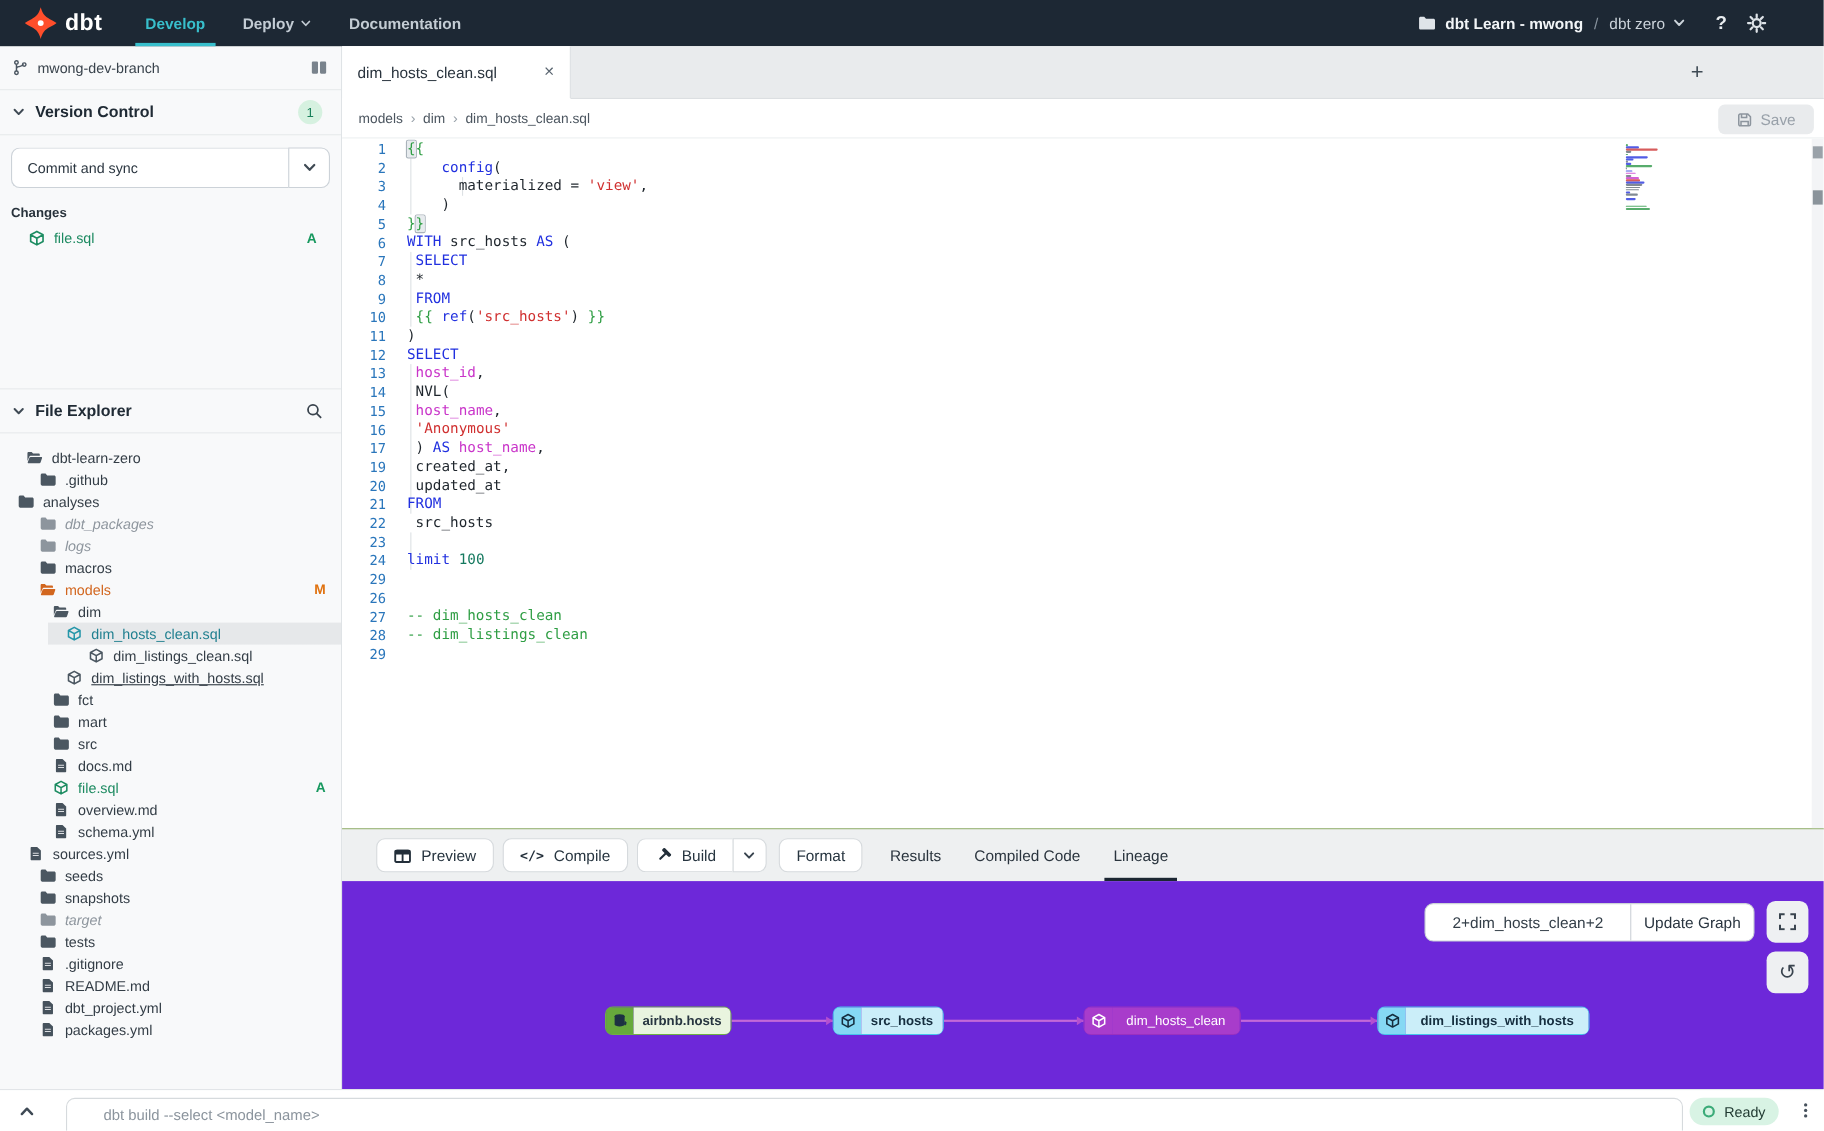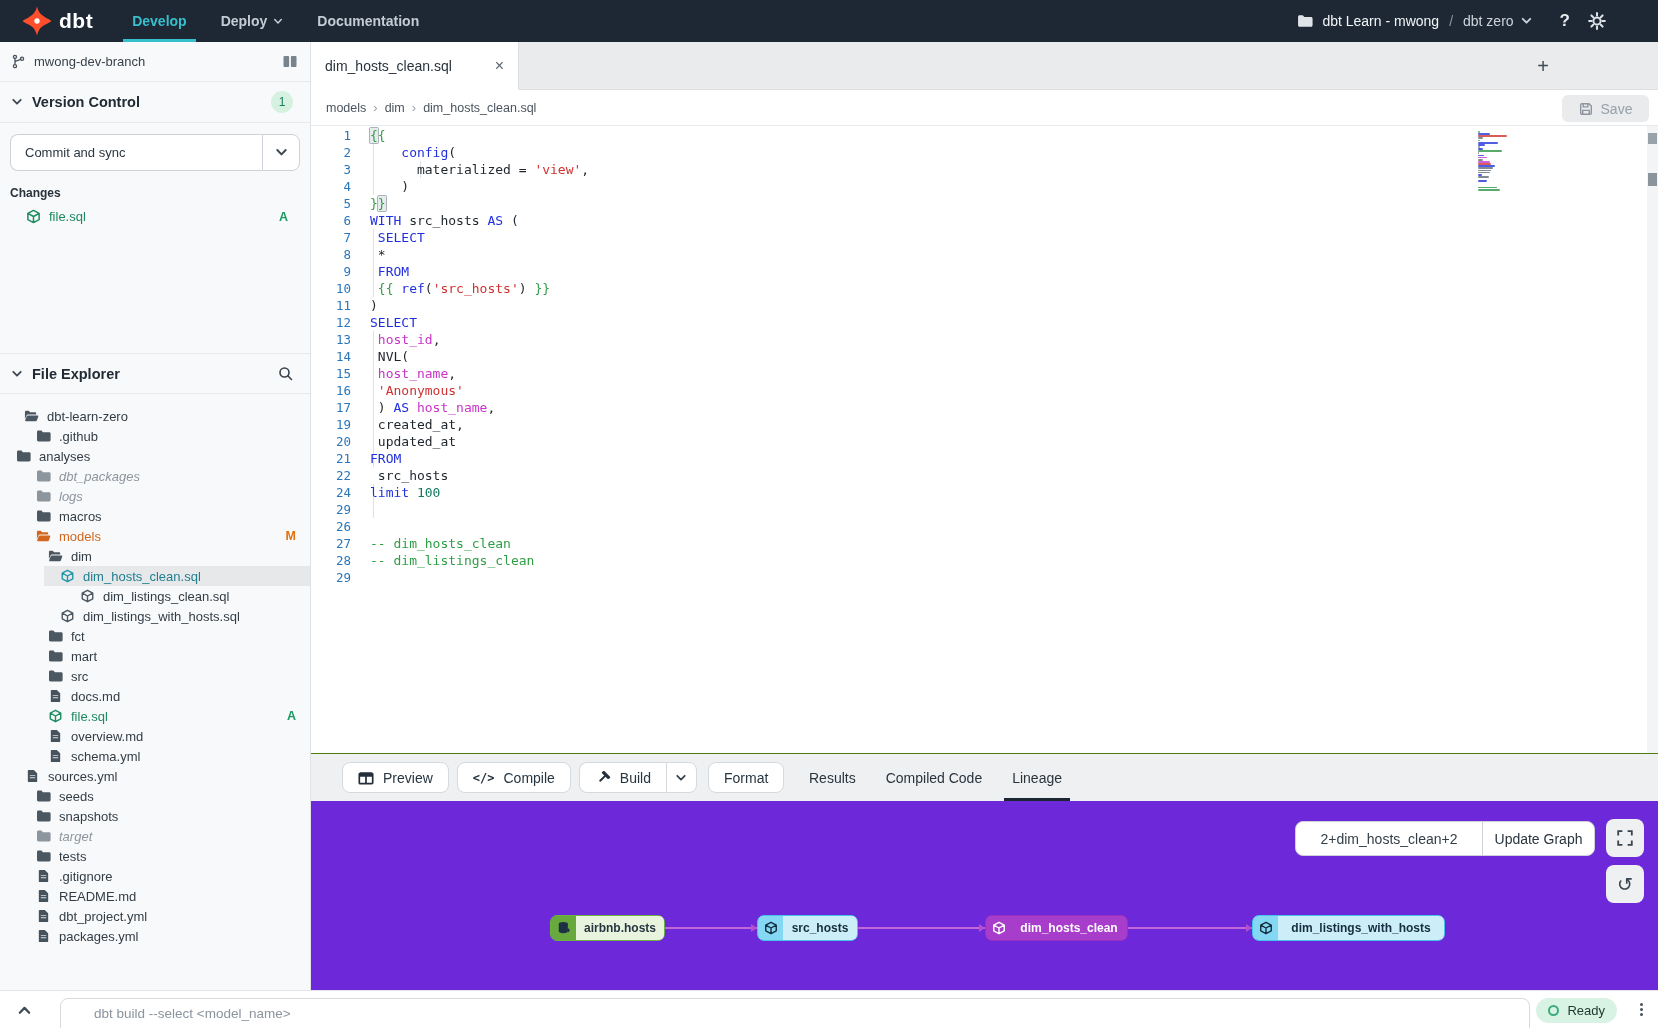--- a/index.html
+++ b/index.html
@@ -12,21 +12,21 @@
   .logo{display:flex;align-items:center;margin-left:22px}
   .logo-mark{width:30px;height:30px;color:#ff4e2b}
   .logo-text{color:#fff;font-size:21px;font-weight:700;margin-left:7px;letter-spacing:.5px}
   #nav-items{display:flex;margin-left:34px;height:42px}
   .nav-item{display:flex;align-items:center;padding:0 5px;margin-right:24px;font-size:14px;font-weight:600;color:#c3ccd4;position:relative;cursor:pointer}
   .nav-item.active{color:#38bfcc}
   .nav-item.active::after{content:'';position:absolute;left:-4px;right:-4px;bottom:0;height:3px;background:#38bfcc}
   .chev-sm{width:10px;height:7px;margin-left:6px}
   .tb-right{margin-left:auto;display:flex;align-items:center;margin-right:52px}
   .tb-folder{width:16px;height:14px;color:#dfe4e9}
-  .proj{font-weight:400;color:#f2f5f7;font-size:14px;margin-left:9px}
+  .proj{font-weight:700;color:#f2f5f7;font-size:14px;margin-left:9px}
   .slash{color:#8a95a0;margin:0 10px;font-size:14px}
   .env{color:#ccd4db;font-size:14px}
   .env-chev{width:11px;height:8px;margin-left:7px;color:#ccd4db}
   .help{color:#e8ecef;font-size:17px;font-weight:700;margin-left:28px;cursor:pointer}
   .gear{width:18px;height:18px;color:#dde2e7;margin-left:18px;cursor:pointer}
 
   
   .content{display:flex;height:948px}
   .sidebar{width:311px;min-width:311px;background:#f8f9fa;border-right:1px solid #dfe3e6;display:flex;flex-direction:column}
   .main{flex:1;display:flex;flex-direction:column;min-width:0}
@@ -110,21 +110,21 @@
   .sq-btn{position:absolute;left:1295px;width:38px;height:38px;background:#eef0f2;border-radius:8px;display:flex;align-items:center;justify-content:center;color:#39444f;cursor:pointer}
   #fs-btn{top:18px}
   #reset-btn{top:64px;font-size:19px;font-family:"DejaVu Sans",sans-serif}
   .fs-icon{width:16px;height:16px}
   .lnode{position:absolute;top:114px;height:26px;display:flex;border-radius:7px;border:1.5px solid;cursor:pointer}
   .nicon{width:25px;display:flex;align-items:center;justify-content:center;border-radius:5px 0 0 5px}
   .nicon svg{width:14px;height:14px}
   .nlabel{flex:1;display:flex;align-items:center;justify-content:center;font-size:12px;font-weight:600;white-space:nowrap;border-radius:0 5px 5px 0;padding:0 6px}
   .n-green{border-color:#6fb042}.n-green .nicon{background:#67a93c;color:#1d3142}.n-green .nlabel{background:#e9f4df;color:#273540}
   .n-blue{border-color:#45c4eb}.n-blue .nicon{background:#85d8f4;color:#152e3f}.n-blue .nlabel{background:#cbeef9;color:#152e3f}
-  .n-purple{border-color:#9a30bf}.n-purple .nicon{background:#a83ccb;color:#fff}.n-purple .nlabel{background:#a83ccb;color:#fff;font-weight:700}
+  .n-purple{border-color:#9a30bf}.n-purple .nicon{background:#a83ccb;color:#fff}.n-purple .nlabel{background:#a83ccb;color:#fff;font-weight:400}
   .ledge{position:absolute;top:126px;height:1.5px;background:#c468d7}
   .ledge::after{content:'';position:absolute;right:0;top:-3.2px;width:0;height:0;border-left:6px solid #b44fd0;border-top:4px solid transparent;border-bottom:4px solid transparent}
 
   
   .statusbar{height:38px;background:#fff;border-top:1px solid #e2e5e8;position:relative;overflow:hidden}
   .sb-chev{position:absolute;left:17px;top:14px;width:15px;height:10px;color:#3f4a55;transform:rotate(180deg);cursor:pointer}
   .cmd-box{position:absolute;left:60px;right:128px;top:7px;height:40px;border:1px solid #d6dadd;border-radius:8px;background:#fff;cursor:text}
   .cmd-text{margin:7px 0 0 33px;font-size:13.5px;color:#8b949d}
   .ready{position:absolute;right:41px;top:7px;height:25px;border-radius:13px;background:#d8f3e4;display:flex;align-items:center;padding:0 12px}
   .ready-dot{width:11px;height:11px;border:2px solid #3cab79;border-radius:50%}
@@ -349,21 +349,21 @@
             <use href="#i-cube"></use>
           </svg>
           <span class="tree-label teal">dim_hosts_clean.sql</span>
         </div>
         <div class="tree-row" style="padding-left: 80px;">
           <svg class="ticon">
             <use href="#i-cube"></use>
           </svg>
           <span class="tree-label">dim_listings_clean.sql</span>
         </div>
-        <div class="tree-row" style="padding-left: 60px;">
+        <div class="tree-row" style="padding-left: 60px; text-decoration: underline;">
           <svg class="ticon">
             <use href="#i-cube"></use>
           </svg>
           <span class="tree-label">dim_listings_with_hosts.sql</span>
         </div>
         <div class="tree-row" style="padding-left: 48px;">
           <svg class="ticon">
             <use href="#i-folder"></use>
           </svg>
           <span class="tree-label">fct</span>
@@ -495,20 +495,21 @@
           <div class="code-line"><span class="ln">12</span><span class="ct"><span class="seg k">SELECT</span></span></div>
           <div class="code-line"><span class="ln">13</span><span class="ct"><span class="seg p"> </span><span class="seg v">host_id</span><span class="seg p">,</span></span></div>
           <div class="code-line"><span class="ln">14</span><span class="ct"><span class="seg p"> NVL(</span></span></div>
           <div class="code-line"><span class="ln">15</span><span class="ct"><span class="seg p"> </span><span class="seg v">host_name</span><span class="seg p">,</span></span></div>
           <div class="code-line"><span class="ln">16</span><span class="ct"><span class="seg p"> </span><span class="seg s">'Anonymous'</span></span></div>
           <div class="code-line"><span class="ln">17</span><span class="ct"><span class="seg p"> ) </span><span class="seg k">AS</span><span class="seg p"> </span><span class="seg v">host_name</span><span class="seg p">,</span></span></div>
           <div class="code-line"><span class="ln">19</span><span class="ct"><span class="seg p"> created_at,</span></span></div>
           <div class="code-line"><span class="ln">20</span><span class="ct"><span class="seg p"> updated_at</span></span></div>
           <div class="code-line"><span class="ln">21</span><span class="ct"><span class="seg k">FROM</span></span></div>
           <div class="code-line"><span class="ln">22</span><span class="ct"><span class="seg p"> src_hosts</span></span></div>
+          <div class="code-line"><span class="ln">23</span><span class="ct"></span></div>
           <div class="code-line"><span class="ln">24</span><span class="ct"><span class="seg k">limit</span><span class="seg p"> </span><span class="seg num">100</span></span></div>
           <div class="code-line"><span class="ln">29</span><span class="ct"></span></div>
           <div class="code-line"><span class="ln">26</span><span class="ct"></span></div>
           <div class="code-line"><span class="ln">27</span><span class="ct"><span class="seg c">-- dim_hosts_clean</span></span></div>
           <div class="code-line"><span class="ln">28</span><span class="ct"><span class="seg c">-- dim_listings_clean</span></span></div>
           <div class="code-line"><span class="ln">29</span><span class="ct"></span></div>
         </div>
       <div id="guides">
           <div class="guide" style="left: 62px; top: 18px; height: 51px;"></div>
           <div class="guide" style="left: 109px; top: 35px; height: 17px;"></div>

